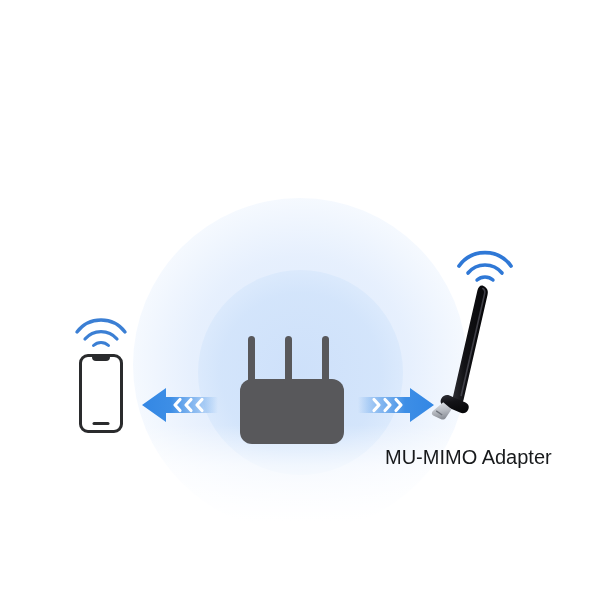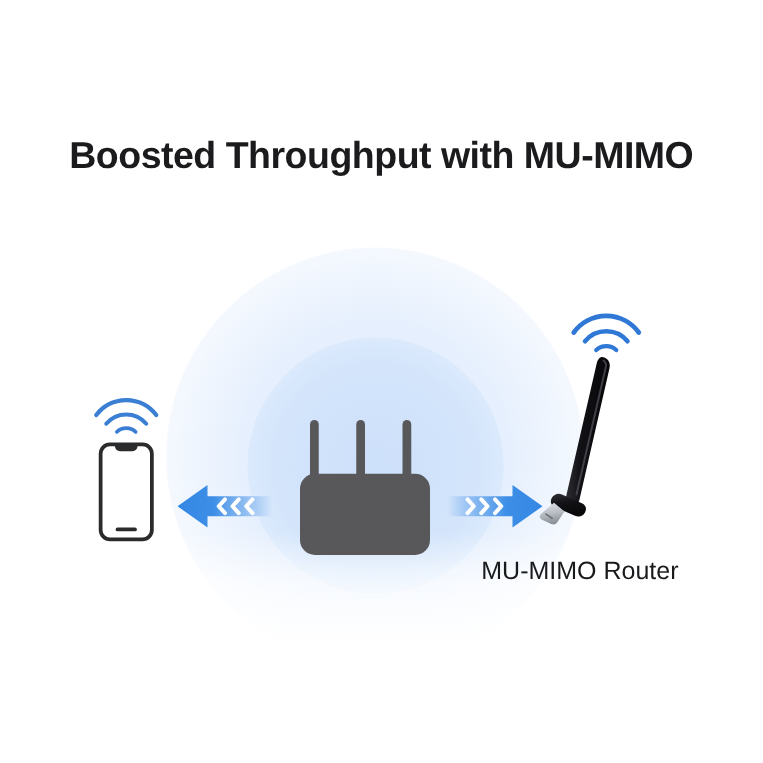--- a/index.html
+++ b/index.html
@@ -181,24 +181,23 @@
 </style>
 </head>
 <body>
 
 <div id="stage">
 
   <div class="glow glow-outer"></div>
   <div class="glow glow-inner"></div>
   <div class="glow-mask"></div>
 
-  <div class="title">Boosted Throughput with MU-MIMO</div>
-
-
-  <div class="label label-adapter">MU-MIMO Router</div>
+
+
+  <div class="label label-adapter">MU-MIMO Adapter</div>
 
   <div class="router">
     <div class="router-antenna ra1"></div>
     <div class="router-antenna ra2"></div>
     <div class="router-antenna ra3"></div>
     <div class="router-body"></div>
   </div>
 
   <div class="phone">
     <div class="phone-notch"></div>

